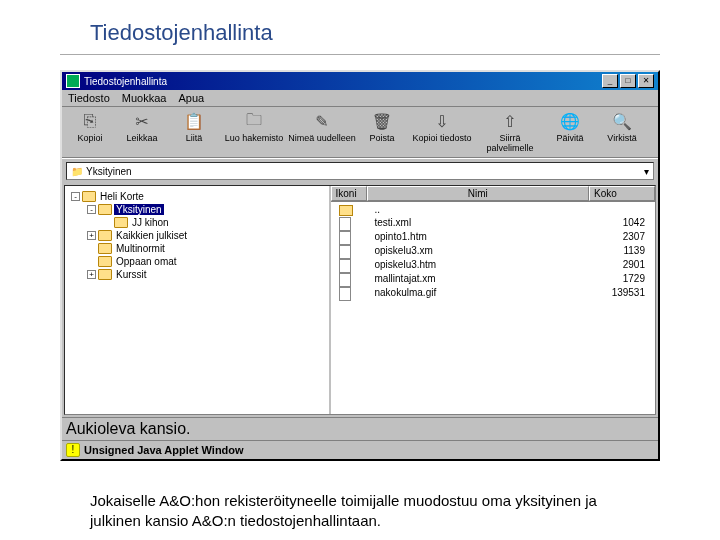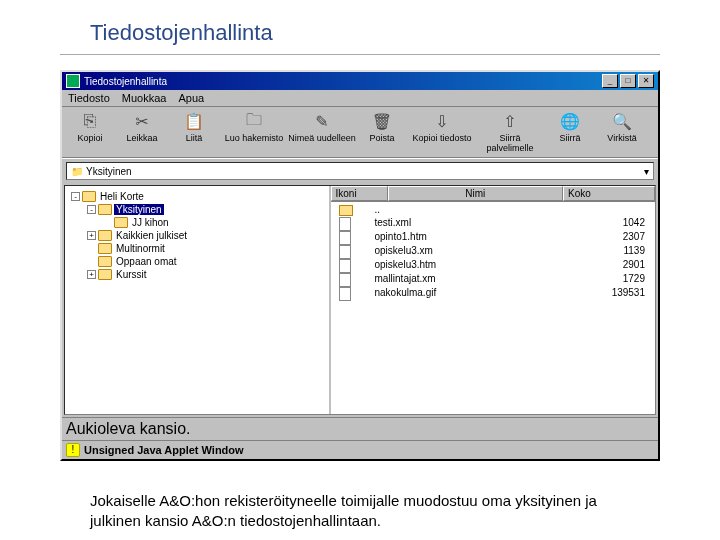--- a/index.html
+++ b/index.html
@@ -155,23 +155,23 @@
     background: #c0c0c0;
     border-bottom: 1px solid #808080;
     font-size: 10px;
   }
   .list-col {
     border: 1px solid #808080;
     border-top-color: #fff;
     border-left-color: #fff;
     padding: 1px 4px;
   }
-  .col-icon { width: 57px; }
+  .col-icon { width: 36px; }
   .col-name { flex: 1; text-align: center; }
-  .col-size { width: 92px; text-align: left; }
+  .col-size { width: 66px; text-align: left; }
   .list-body { padding: 2px 0; }
   .list-row {
     display: flex;
     font-size: 10px;
     padding: 0 4px;
   }
   .file-ico {
     width: 12px; height: 14px;
     border: 1px solid #888;
     background: #fff;
@@ -271,21 +271,21 @@
         <div class="tb-btn wide">
           <div class="tb-icon">⇩</div>
           <div>Kopioi tiedosto</div>
         </div>
         <div class="tb-btn wide">
           <div class="tb-icon">⇧</div>
           <div>Siirrä palvelimelle</div>
         </div>
         <div class="tb-btn">
           <div class="tb-icon">🌐</div>
-          <div>Siirrä</div>
+          <div>Päivitä</div>
         </div>
         <div class="tb-btn">
           <div class="tb-icon">🔍</div>
           <div>Virkistä</div>
         </div>
       </div>
 
     <div class="pathbar">
       <div class="path-input">
         <span>📁 <span>Yksityinen</span></span>

